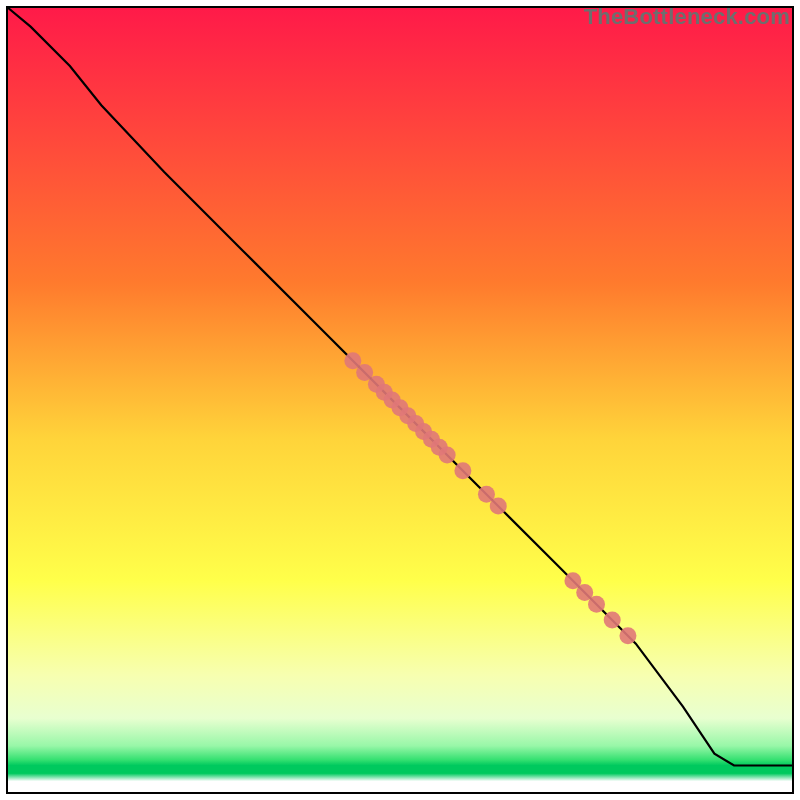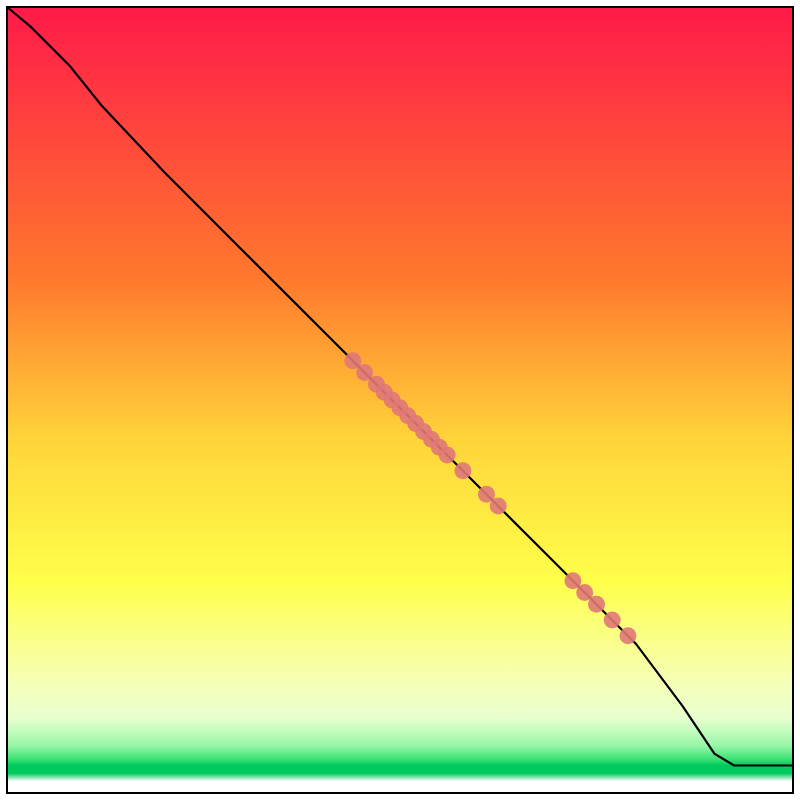--- a/index.html
+++ b/index.html
@@ -69,13 +69,14 @@
         <circle cx="462.88" cy="470.74" r="8.5" fill="#e07878" fill-opacity="0.9"></circle>
         <circle cx="486.46" cy="494.32" r="8.5" fill="#e07878" fill-opacity="0.9"></circle>
         <circle cx="498.25" cy="506.11" r="8.5" fill="#e07878" fill-opacity="0.9"></circle>
         <circle cx="572.92" cy="580.78" r="8.5" fill="#e07878" fill-opacity="0.9"></circle>
         <circle cx="584.71" cy="592.5699999999999" r="8.5" fill="#e07878" fill-opacity="0.9"></circle>
         <circle cx="596.5" cy="604.36" r="8.5" fill="#e07878" fill-opacity="0.9"></circle>
         <circle cx="612.22" cy="620.08" r="8.5" fill="#e07878" fill-opacity="0.9"></circle>
         <circle cx="627.94" cy="635.8" r="8.5" fill="#e07878" fill-opacity="0.9"></circle>
       </g>
   </svg>
+  <div class="watermark">TheBottleneck.com</div>
 </div>
 
 </body></html>

